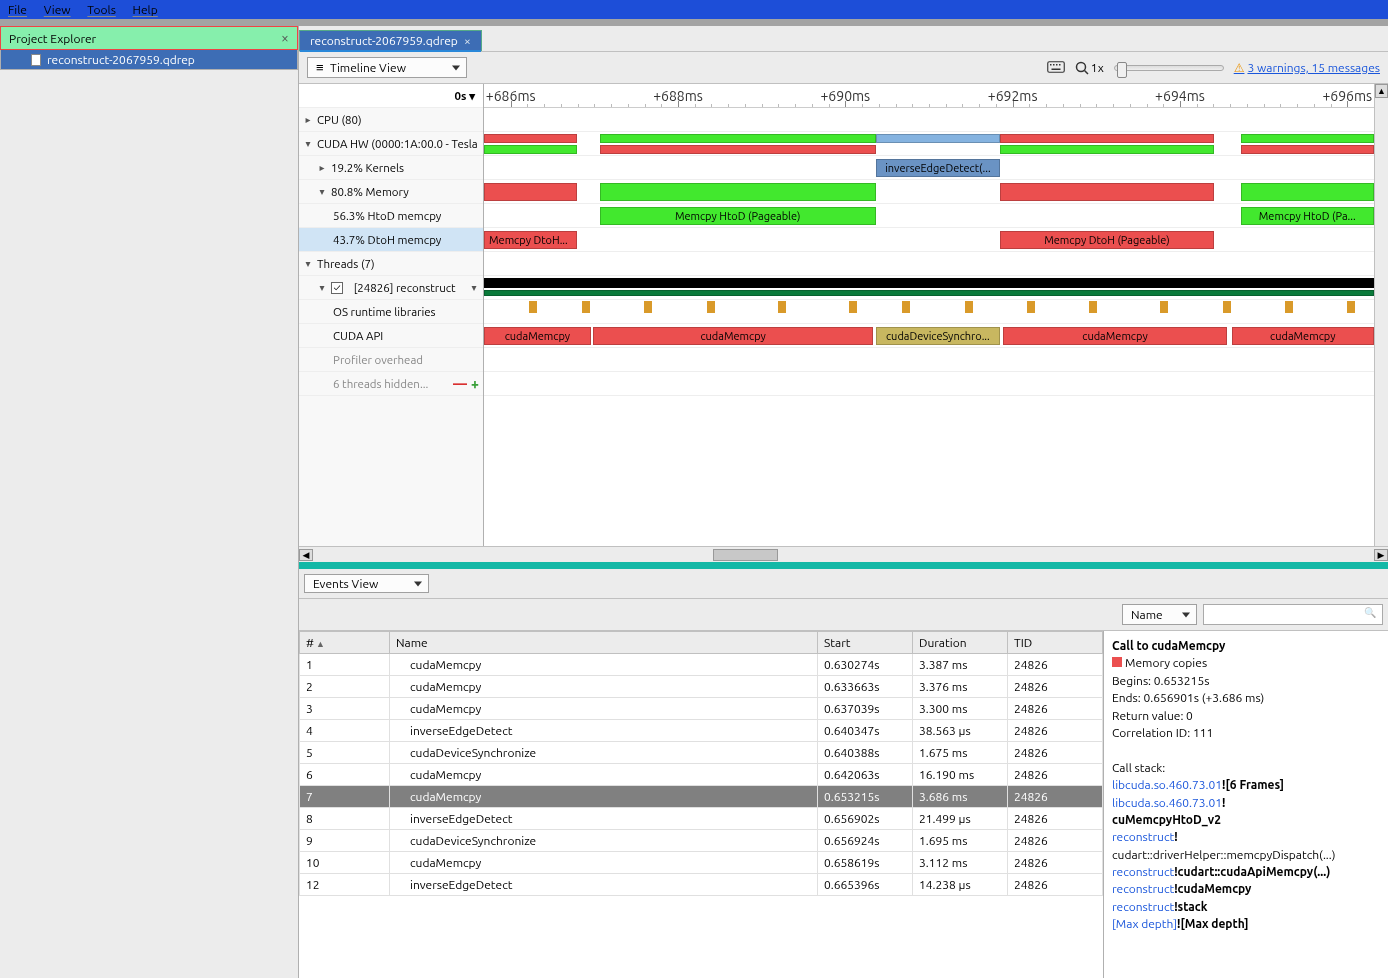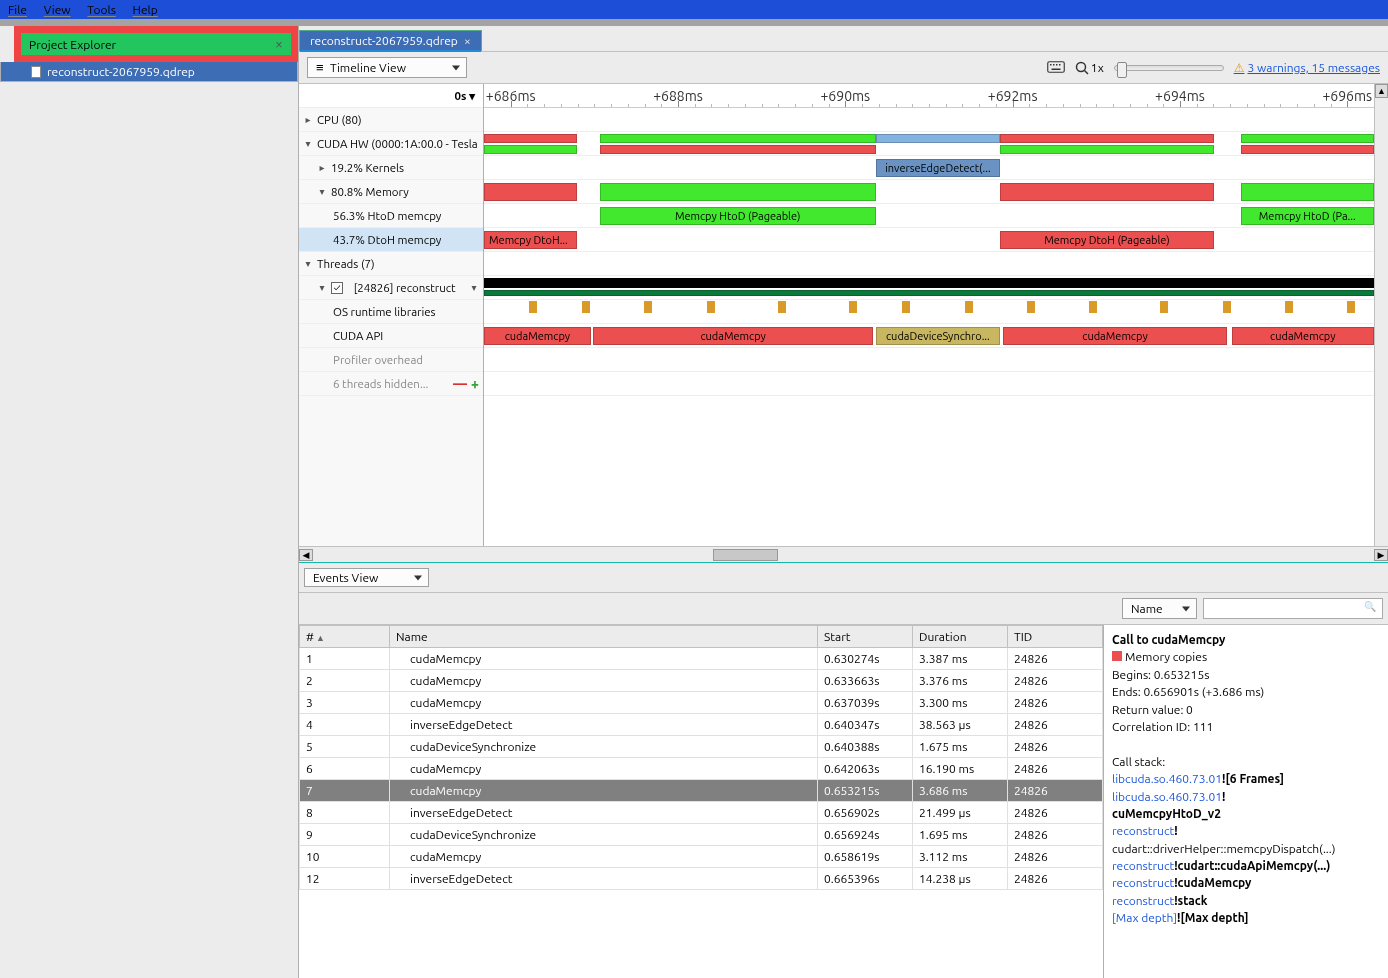--- a/index.html
+++ b/index.html
@@ -2,21 +2,21 @@
 <html><head>
 <meta charset="utf-8">
 <style>
 * { box-sizing: border-box; margin: 0; padding: 0; }
 body { font-family: "Segoe UI", Ubuntu, Arial, sans-serif; font-size: 12px; background: #ececec; color: #000; overflow: hidden; }
 .menubar { background: #1d4ed8; padding: 3px 8px; border-bottom: 7px solid #a3a3a3; }
 .menubar span { margin-right: 14px; cursor: default; text-decoration: underline; text-decoration-color: #888; text-underline-offset: 2px; }
 
 .main { display: flex; flex-direction: row; height: calc(100vh - 24px); }
 .sidebar { width: 299px; background: #ececec; border-right: 1px solid #b0b0b0; }
-.panel-header { background: #22c55e; border: 7px solid #ef4444; padding: 3px 8px; display: flex; justify-content: space-between; align-items: center; margin-left: 14px; }
+.panel-header { background: #86efac; border: 1px solid #ef4444; padding: 3px 8px; display: flex; justify-content: space-between; align-items: center; }
 .close-x { color: #555; cursor: default; font-size: 14px; }
 .tree-item { background: #3d6db5; color: #fff; padding: 3px 8px 3px 30px; border: 1px solid #b0b0b0; border-top: none; display:flex; align-items:center; gap:6px;}
 .file-icon { width:10px; height:12px; background:#fff; display:inline-block; border:1px solid #888;}
 
 .content { flex: 1; display: flex; flex-direction: column; }
 
 .tabbar { background: #ececec; padding-top: 4px; }
 .tab { display: inline-flex; align-items:center; gap:6px; background: #3d6db5; color: #fff; padding: 3px 10px; border: 1px solid #5a8; position: relative; }
 .tab::after { content:''; position:absolute; bottom:-2px; left:0; right:0; height:2px; background:#2a88d9; }
 .tab .tabx { color: #e0e8f0; cursor:default; }
@@ -27,21 +27,21 @@
 .burger { display:inline-block; width:10px; }
 .burger::before { content:'≡'; font-size:13px; }
 .tool-right { display:flex; align-items:center; gap:10px;}
 .kbd-icon svg { width:18px; height:14px; }
 .zoom { display:flex; align-items:center; gap:2px; }
 .zoom-slider { width:110px; height:6px; background:linear-gradient(#ddd,#eee); border:1px solid #aaa; border-radius:3px; position:relative;}
 .zoom-slider::before { content:''; position:absolute; left:2px; top:-4px; width:8px; height:14px; background:#f0f0f0; border:1px solid #888; border-radius:2px;}
 .warn { color:#1a56db; text-decoration:underline; display:flex; align-items:center; gap:3px;}
 .warn-tri { color:#e89000; text-decoration:none;}
 
-.timeline-wrap { flex-shrink:0; display:flex; flex-direction:column; border-bottom:1px solid #14b8a6;}
+.timeline-wrap { flex-shrink:0; display:flex; flex-direction:column; border-bottom:7px solid #14b8a6;}
 .timeline-body { display:flex; flex-direction:row; background:#fff;}
 .tl-left { width:185px; flex-shrink:0; background:#f8f8f8; border-right:1px solid #b0b0b0;}
 .tl-row { height:24px; display:flex; align-items:center; padding:0 4px; border-bottom:1px solid #eee; font-size:11.5px; gap:4px;}
 .tl-row.axis { justify-content:flex-end; padding-right:8px; font-weight:bold; background:#fff;}
 .tl-row .arrow { cursor:default; width:10px; display:inline-block; text-align:center; color:#555; font-size:10px;}
 .tl-row.indent1 { padding-left: 18px; }
 .tl-row.indent2 { padding-left: 34px; }
 .tl-row.selected { background:#d0e4f5; }
 .tl-row.faded { color:#888; }
 .hidden-ctrl { display:flex; align-items:center; gap:4px; margin-left:auto;}

